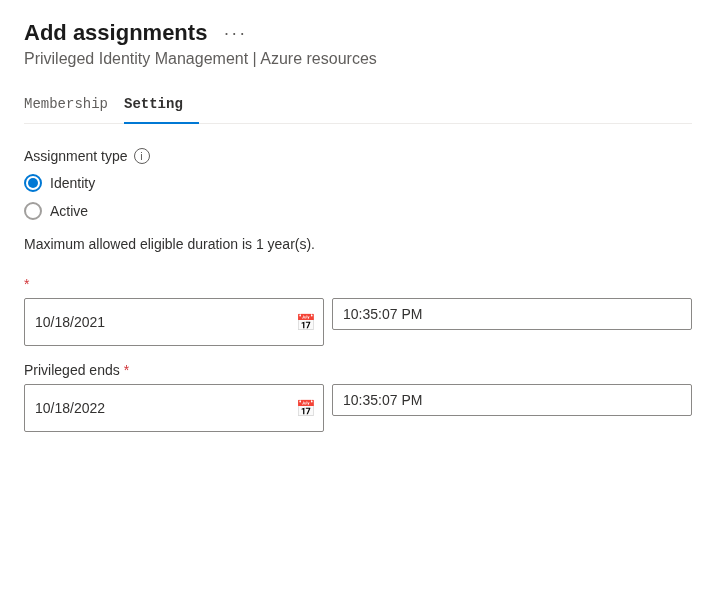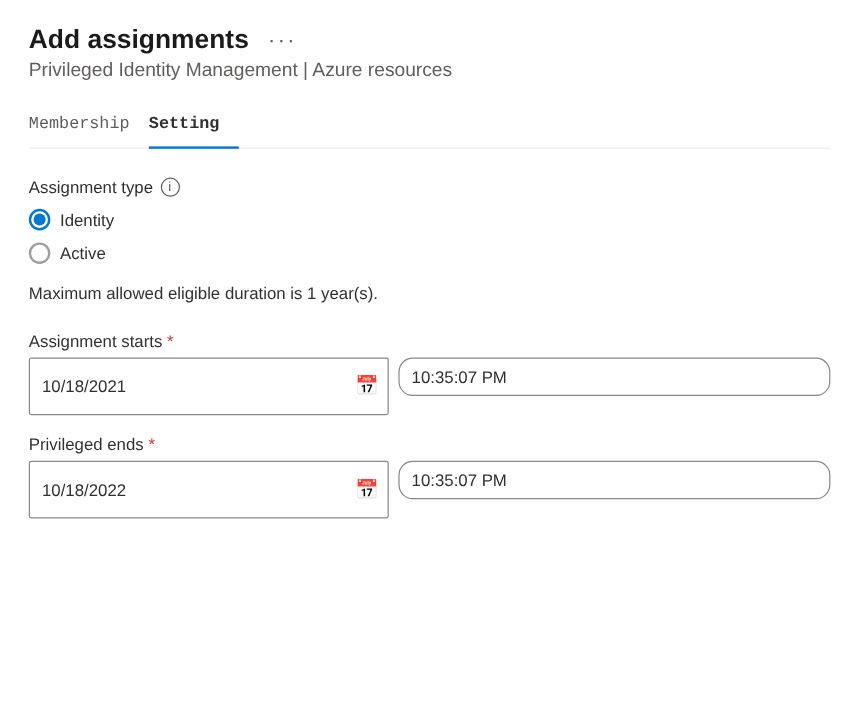--- a/index.html
+++ b/index.html
@@ -202,21 +202,21 @@
       transform: translateY(-50%);
       color: #605e5c;
       pointer-events: none;
       font-size: 16px;
     }
 
     .time-input {
       flex: 1;
       height: 32px;
       border: 1px solid #8a8886;
-      border-radius: 12px;
+      border-radius: 2px;
       padding: 0 10px;
       font-size: 14px;
       color: #323130;
       background: #fff;
       outline: none;
     }
   </style>
 </head>
 <body>
 
@@ -247,21 +247,20 @@
     <label class="radio-option">
       <input type="radio" class="radio-input unchecked" name="assignment-type" style="">
       <span class="radio-label">Active</span>
     </label>
   </div>
 
   <div class="info-text">Maximum allowed eligible duration is 1 year(s).</div>
 
   <div class="field-group">
     <div class="field-label">
-      <span>Assignment starts</span>
       <span class="required-star">*</span>
     </div>
     <div class="field-row">
       <div class="date-input-wrap">
         <input type="text" class="date-input" value="10/18/2021" style="">
         <span class="calendar-icon">📅</span>
       </div>
       <input type="text" class="time-input" value="10:35:07 PM" style="">
     </div>
   </div>

